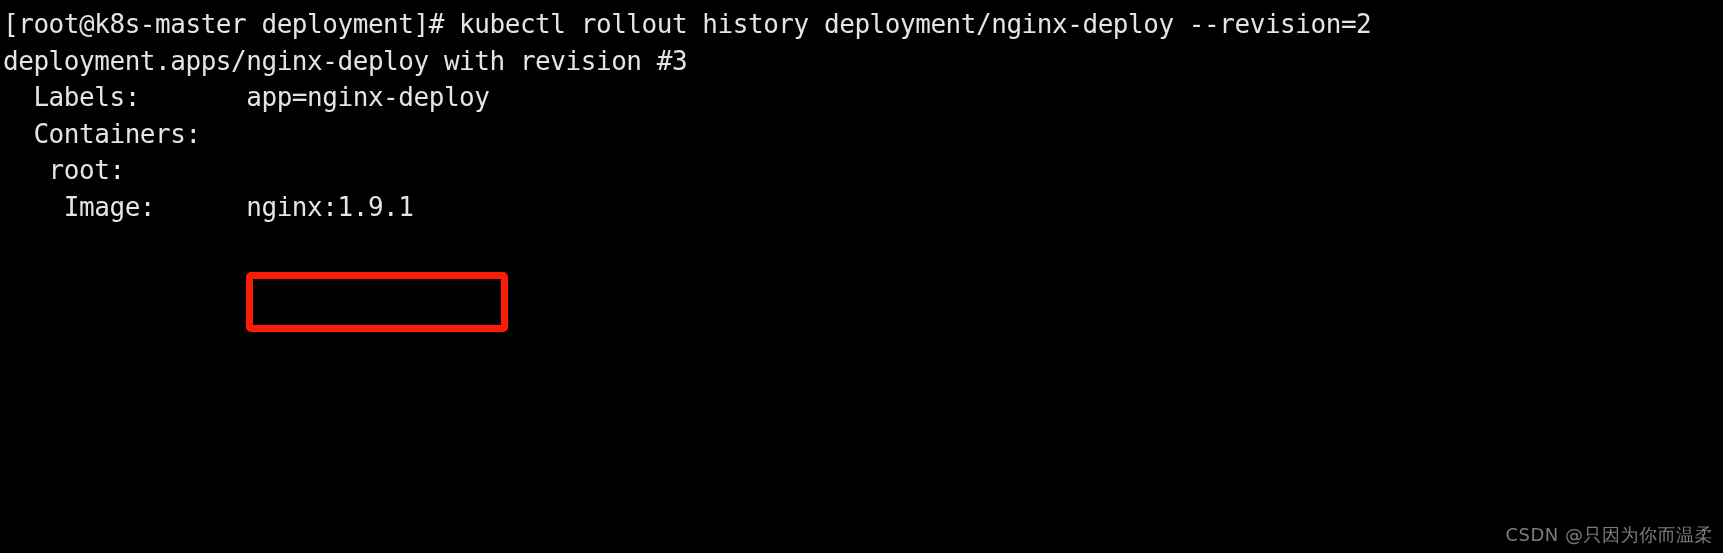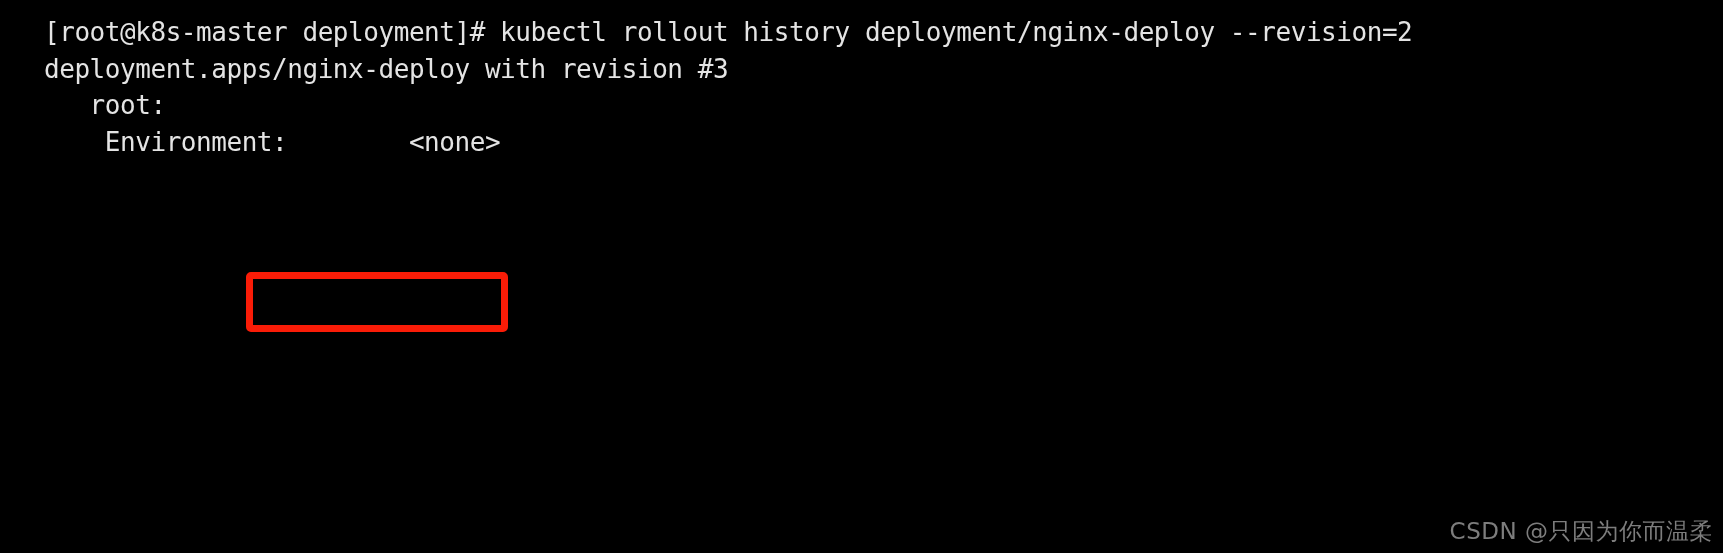--- a/index.html
+++ b/index.html
@@ -13,23 +13,22 @@
     width: 1723px;
     height: 553px;
     background: #000000;
     overflow: hidden;
     font-family: "DejaVu Sans Mono", "Liberation Mono", monospace;
   }
   .term-body {
     position: absolute;
     top: 0;
     left: 0;
-    padding: 14px 0 0 3px;
+    padding: 6px 0 0 3px;
     box-sizing: border-box;
-    margin-left: 41px;
   }
   .term-line {
     font-family: "DejaVu Sans Mono", "Liberation Mono", monospace;
     font-size: 26px;
     line-height: 36.5px;
     color: #e4e4e4;
     white-space: pre;
     letter-spacing: -0.45px;
     height: 36.5px;
   }
@@ -42,35 +41,37 @@
     border: 7px solid #fa1c07;
     border-radius: 5px;
     box-sizing: border-box;
     pointer-events: none;
   }
   .watermark {
     position: absolute;
     right: 10px;
     bottom: 6px;
     font-family: "DejaVu Sans", "Liberation Sans", sans-serif;
-    font-size: 23px;
+    font-size: 18px;
     color: #7d7d7d;
     white-space: pre;
     letter-spacing: 0.5px;
   }
 </style>
 </head>
 <body>
 
 <div id="terminal">
 
   <div class="term-body">
     <div class="term-line">[root@k8s-master deployment]# kubectl rollout history deployment/nginx-deploy --revision=2</div>
     <div class="term-line">deployment.apps/nginx-deploy with revision #3</div>
+    <div class="term-line">  Labels:       app=nginx-deploy</div>
+    <div class="term-line">  Containers:</div>
     <div class="term-line">   root:</div>
-    <div class="term-line">    Environment:        &lt;none&gt;</div>
+    <div class="term-line">    Image:      nginx:1.9.1</div>
   </div>
 
   <div class="highlight-box"></div>
 
   <div class="watermark">CSDN @只因为你而温柔</div>
 
 </div>
 
 </body></html>

